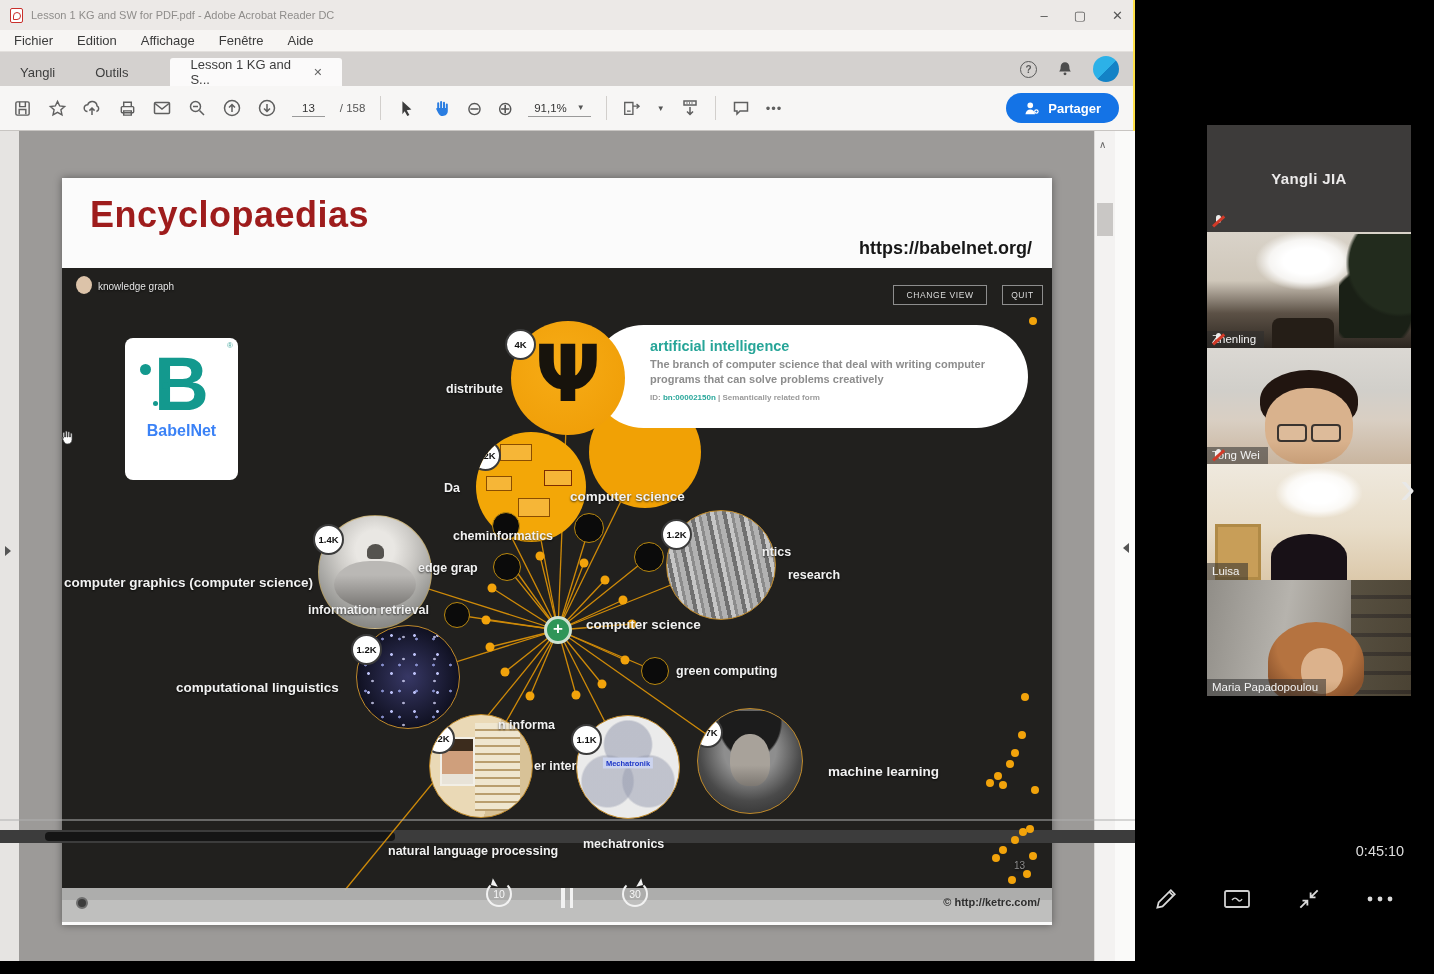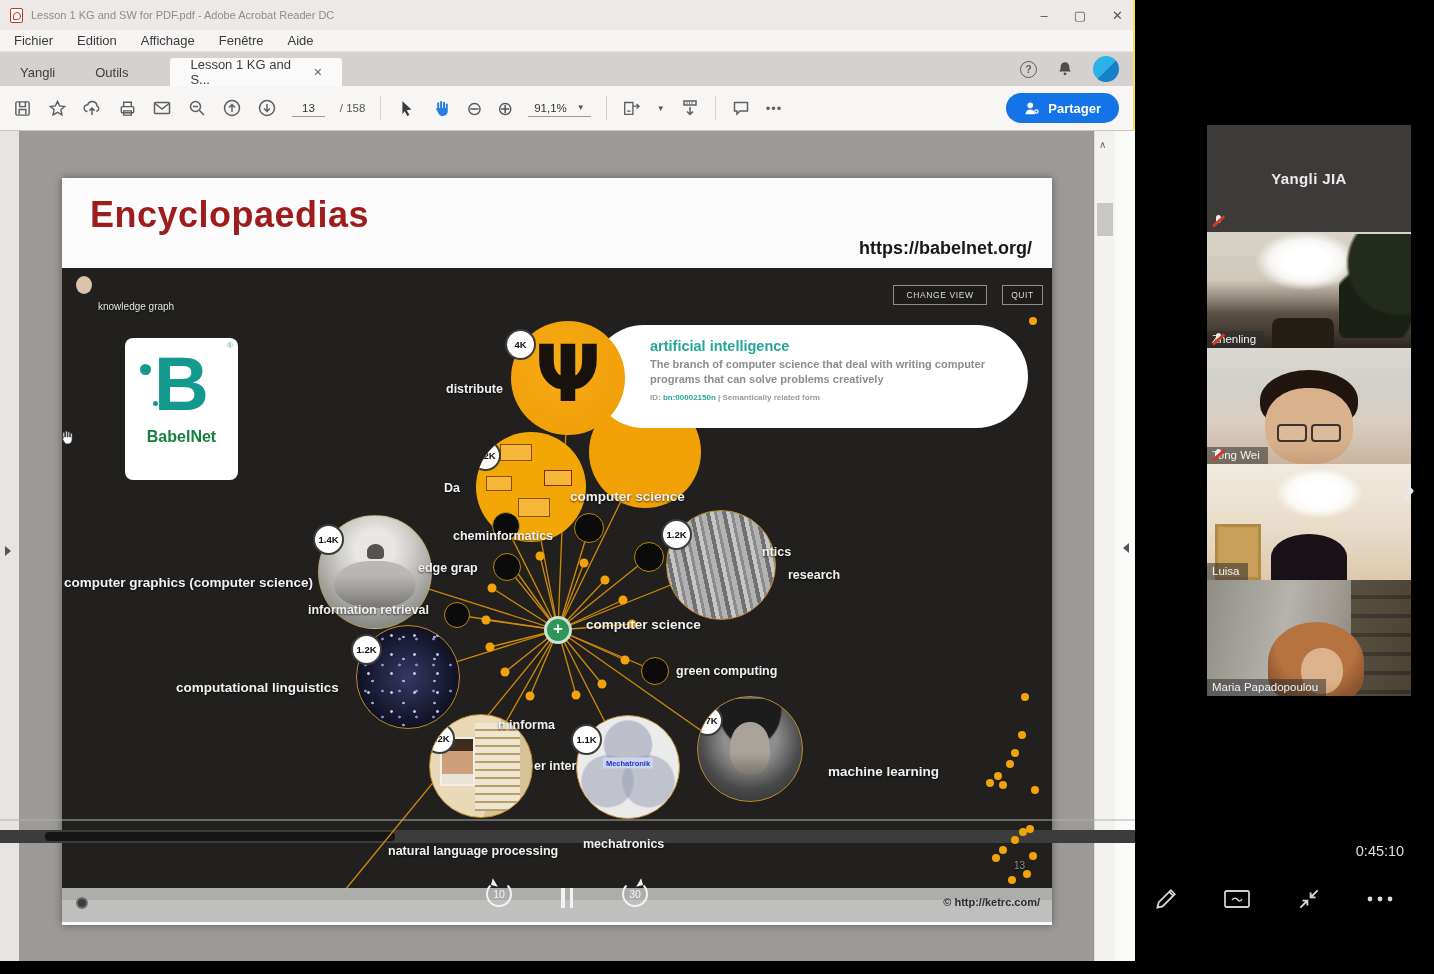--- a/index.html
+++ b/index.html
@@ -54,21 +54,21 @@
   .darkarea{position:absolute;left:0;top:90px;width:990px;height:632px;background:#21201e;overflow:hidden;}
 
   .kg-dot{position:absolute;left:14px;top:8px;width:16px;height:18px;border-radius:50%;background:#dcc3a9;}
   .gbtn{position:absolute;height:20px;border:1px solid #8d8d8d;color:#dcdcdc;font-size:8.5px;letter-spacing:.6px;display:flex;align-items:center;justify-content:center;background:rgba(20,20,20,.3);}
   .gbtn.cv{left:831px;top:17px;width:94px;}
   .gbtn.qt{left:940px;top:17px;width:41px;}
 
   .logo{position:absolute;left:63px;top:70px;width:113px;height:142px;background:#fff;border-radius:8px;z-index:2;display:flex;flex-direction:column;align-items:center;}
   .logo-b{font-size:76px;font-weight:700;color:#13998e;line-height:1;margin-top:8px;position:relative;}
   .logo-b::before{content:"";position:absolute;left:-14px;top:18px;width:11px;height:11px;background:#13998e;border-radius:50%;box-shadow:20px 16px 0 -2px #13998e,10px 34px 0 -3px #13998e;}
-  .logo-name{color:#15803d;font-size:16px;font-weight:700;margin-top:6px;}
+  .logo-name{color:#3b82f6;font-size:16px;font-weight:700;margin-top:0;}
   .logo-reg{position:absolute;right:5px;top:3px;font-size:8px;color:#4aa9a0;}
 
   .spokes{position:absolute;left:0;top:0;z-index:1;}
 
   .gnode{position:absolute;border-radius:50%;z-index:2;}
   .gnode .nglyph{position:absolute;left:50%;top:50%;transform:translate(-50%,-54%);}
   .k-psi{background:radial-gradient(circle at 45% 40%,#f7ac16,#ee9b04);z-index:4;}
   .k-psi .nglyph{font-size:78px;font-weight:700;color:#17130c;font-family:"DejaVu Sans",sans-serif;}
   .k-hub{background:#2f9558;border:3px solid #cfe2d2;z-index:4;}
   .k-hub .nglyph{font-size:17px;font-weight:700;color:#fff;}
@@ -443,35 +443,35 @@
               <div class="gnode k-network" style="left: 294px; top: 357px; width: 104px; height: 104px;">
                 <span class="gbadge">1.2K</span>
               </div>
               <div class="gnode k-idphoto" style="left: 367px; top: 446px; width: 104px; height: 104px;">
                 <span class="gbadge">1.2K</span>
               </div>
               <div class="gnode k-venn" style="left: 514px; top: 447px; width: 104px; height: 104px;">
                 <span class="ginner">Mechatronik</span>
                 <span class="gbadge">1.1K</span>
               </div>
-              <div class="gnode k-portrait" style="left: 635px; top: 428px; width: 106px; height: 106px; text-align: center;">
+              <div class="gnode k-portrait" style="left: 635px; top: 440px; width: 106px; height: 106px; text-align: center;">
                 <span class="gbadge">1.7K</span>
               </div>
               <div class="gnode k-dot-node" style="left: 430px; top: 244px; width: 28px; height: 28px;"></div>
               <div class="gnode k-dot-node" style="left: 512px; top: 245px; width: 30px; height: 30px;"></div>
               <div class="gnode k-dot-node" style="left: 431px; top: 285px; width: 28px; height: 28px;"></div>
               <div class="gnode k-dot-node" style="left: 572px; top: 274px; width: 30px; height: 30px;"></div>
               <div class="gnode k-dot-node" style="left: 382px; top: 334px; width: 26px; height: 26px;"></div>
               <div class="gnode k-dot-node" style="left: 579px; top: 389px; width: 28px; height: 28px;"></div>
               <div class="gnode k-hub" style="left: 482px; top: 348px; width: 28px; height: 28px;">
                 <span class="nglyph">+</span>
               </div>
             </div>
           <div id="g-labels">
-              <span class="glabel t" style="left: 36px; top: 13px; margin-top: 20px;">knowledge graph</span>
+              <span class="glabel t" style="left: 36px; top: 13px;">knowledge graph</span>
               <span class="glabel " style="left: 384px; top: 114px;">distribute</span>
               <span class="glabel " style="left: 382px; top: 213px;">Da</span>
               <span class="glabel big" style="left: 508px; top: 221px;">computer science</span>
               <span class="glabel " style="left: 391px; top: 261px;">cheminformatics</span>
               <span class="glabel " style="left: 356px; top: 293px;">edge grap</span>
               <span class="glabel big" style="left: 2px; top: 307px;">computer graphics (computer science)</span>
               <span class="glabel " style="left: 246px; top: 335px;">information retrieval</span>
               <span class="glabel " style="left: 700px; top: 277px;">ntics</span>
               <span class="glabel " style="left: 726px; top: 300px;">research</span>
               <span class="glabel big" style="left: 524px; top: 349px;">computer science</span>

